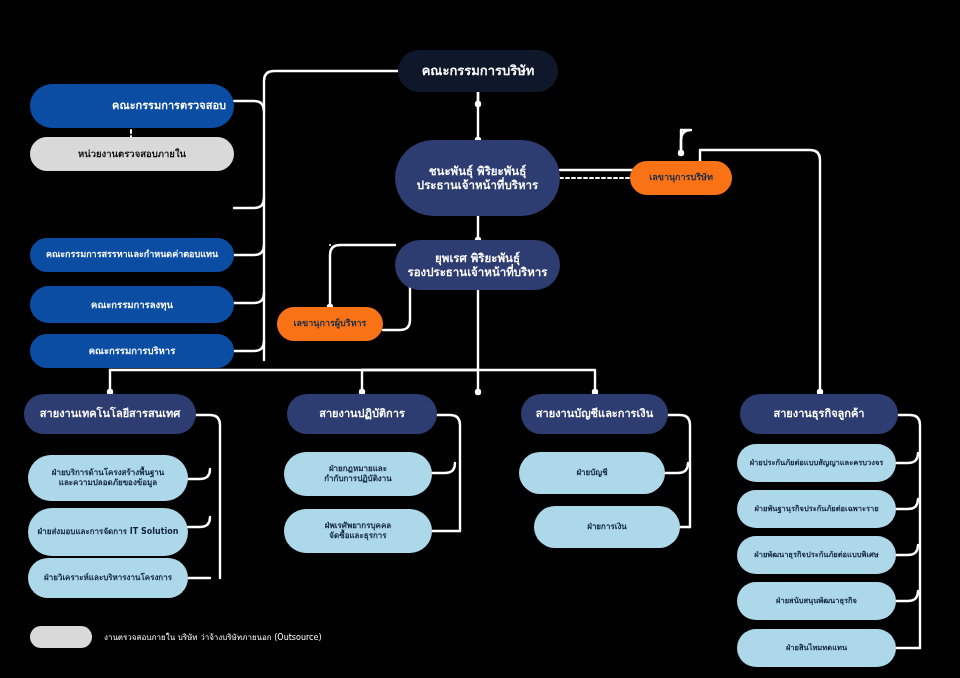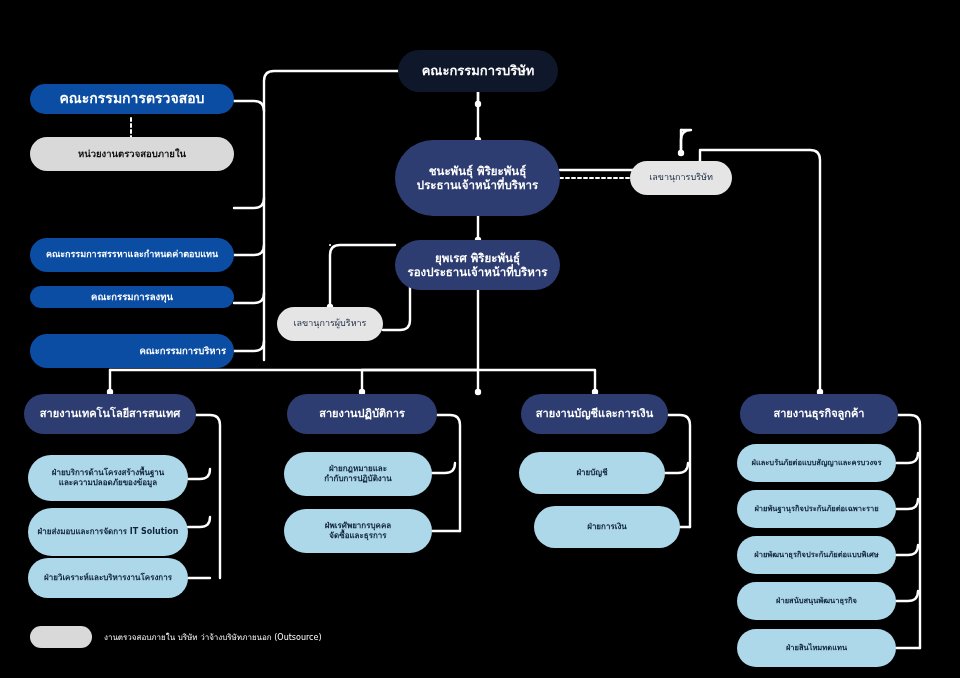--- a/index.html
+++ b/index.html
@@ -7,21 +7,21 @@
        font-family:"DejaVu Sans","Liberation Sans",sans-serif;}
   #chart{position:absolute;left:0;top:0;width:960px;height:678px;}
   .node{position:absolute;display:flex;align-items:center;justify-content:center;
         text-align:center;box-sizing:border-box;line-height:1.25;
         border-radius:999px;color:#fff;padding:2px 8px;}
   .n-board{background:#0f172a;font-weight:bold;}
   .n-exec{background:#2E3D71;font-weight:bold;}
   .n-div{background:#2E3D71;font-weight:bold;}
   .n-cmte{background:#0B4DA2;font-weight:bold;}
   .n-audit{background:#D9D9D9;color:#111;font-weight:bold;}
-  .n-sec{background:#e5e5e5;color:#1b2a44;font-weight:normal;}
+  .n-sec{background:#f97316;color:#1b2a44;font-weight:bold;}
   .n-dept{background:#ADD8E9;color:#10233f;font-weight:bold;}
   svg.wires{position:absolute;left:0;top:0;width:960px;height:678px;pointer-events:none;}
   svg.wires path,svg.wires line{stroke:#fff;stroke-width:2.4;fill:none;
         stroke-linecap:round;stroke-linejoin:round;}
   svg.wires .dotted{stroke-dasharray:3 3;stroke-width:2;}
   .cap{fill:#fff;}
   .legend{position:absolute;display:flex;align-items:center;gap:12px;}
   .legend-swatch{width:62px;height:22px;border-radius:999px;background:#D9D9D9;}
   .legend-text{color:#fff;font-size:8px;}
 </style>
@@ -96,38 +96,38 @@
     <circle class="cap" cx="595" cy="392" r="3.2"></circle>
     <circle class="cap" cx="820" cy="392" r="3.2"></circle>
     <circle class="cap" cx="330" cy="307" r="3.2"></circle>
     <circle class="cap" cx="681" cy="153" r="3.2"></circle>
   </svg>
 
   <div class="node n-board" style="left:398px;top:50px;width:160px;height:42px;font-size:13px;">
     <span>คณะกรรมการบริษัท</span>
   </div>
 
-  <div class="node n-cmte" style="left:30px;top:84px;width:204px;height:30px;font-size:14px;">
+  <div class="node n-cmte" style="left:30px;top:84px;width:204px;height:44px;font-size:11px;justify-content:flex-end;">
     <span>คณะกรรมการตรวจสอบ</span>
   </div>
 
   <div class="node n-audit" style="left:30px;top:137px;width:204px;height:34px;font-size:9.5px;">
     <span>หน่วยงานตรวจสอบภายใน</span>
   </div>
 
 
   <div class="node n-cmte" style="left:30px;top:238px;width:204px;height:34px;font-size:9px;">
     <span>คณะกรรมการสรรหาและกำหนดค่าตอบแทน</span>
   </div>
 
-  <div class="node n-cmte" style="left:30px;top:286px;width:204px;height:22px;font-size:9.5px;">
+  <div class="node n-cmte" style="left:30px;top:286px;width:204px;height:37px;font-size:9.5px;">
     <span>คณะกรรมการลงทุน</span>
   </div>
 
-  <div class="node n-cmte" style="left:30px;top:334px;width:204px;height:34px;font-size:9.5px;justify-content:flex-end;">
+  <div class="node n-cmte" style="left:30px;top:334px;width:204px;height:34px;font-size:9.5px;">
     <span>คณะกรรมการบริหาร</span>
   </div>
 
   <div class="node n-exec" style="left:395px;top:140px;width:165px;height:76px;font-size:11.5px;flex-direction:column;">
     <span>ชนะพันธุ์ พิริยะพันธุ์</span>
     <span>ประธานเจ้าหน้าที่บริหาร</span>
   </div>
 
   <div class="node n-sec" style="left:630px;top:161px;width:102px;height:34px;font-size:9px;">
     <span>เลขานุการบริษัท</span>
@@ -175,21 +175,21 @@
     <span>ฝ่ายบัญชี</span>
   </div>
   <div class="node n-dept" style="left:534px;top:506px;width:146px;height:42px;font-size:8px;">
     <span>ฝ่ายการเงิน</span>
   </div>
 
   <div class="node n-div" style="left:740px;top:394px;width:158px;height:40px;font-size:11px;">
     <span>สายงานธุรกิจลูกค้า</span>
   </div>
   <div class="node n-dept" style="left:737px;top:444px;width:159px;height:38px;font-size:7.5px;">
-    <span>ฝ่และบรันภัยต่อแบบสัญญาและครบวงจร</span>
+    <span>ฝ่ายประกันภัยต่อแบบสัญญาและครบวงจร</span>
   </div>
   <div class="node n-dept" style="left:737px;top:490px;width:159px;height:38px;font-size:7.5px;">
     <span>ฝ่ายพันฐานุรกิจประกันภัยต่อเฉพาะราย</span>
   </div>
   <div class="node n-dept" style="left:737px;top:536px;width:159px;height:38px;font-size:7.5px;">
     <span>ฝ่ายพัฒนาธุรกิจประกันภัยต่อแบบพิเศษ</span>
   </div>
   <div class="node n-dept" style="left:737px;top:582px;width:159px;height:38px;font-size:7.5px;">
     <span>ฝ่ายสนับสนุนพัฒนาธุรกิจ</span>
   </div>

